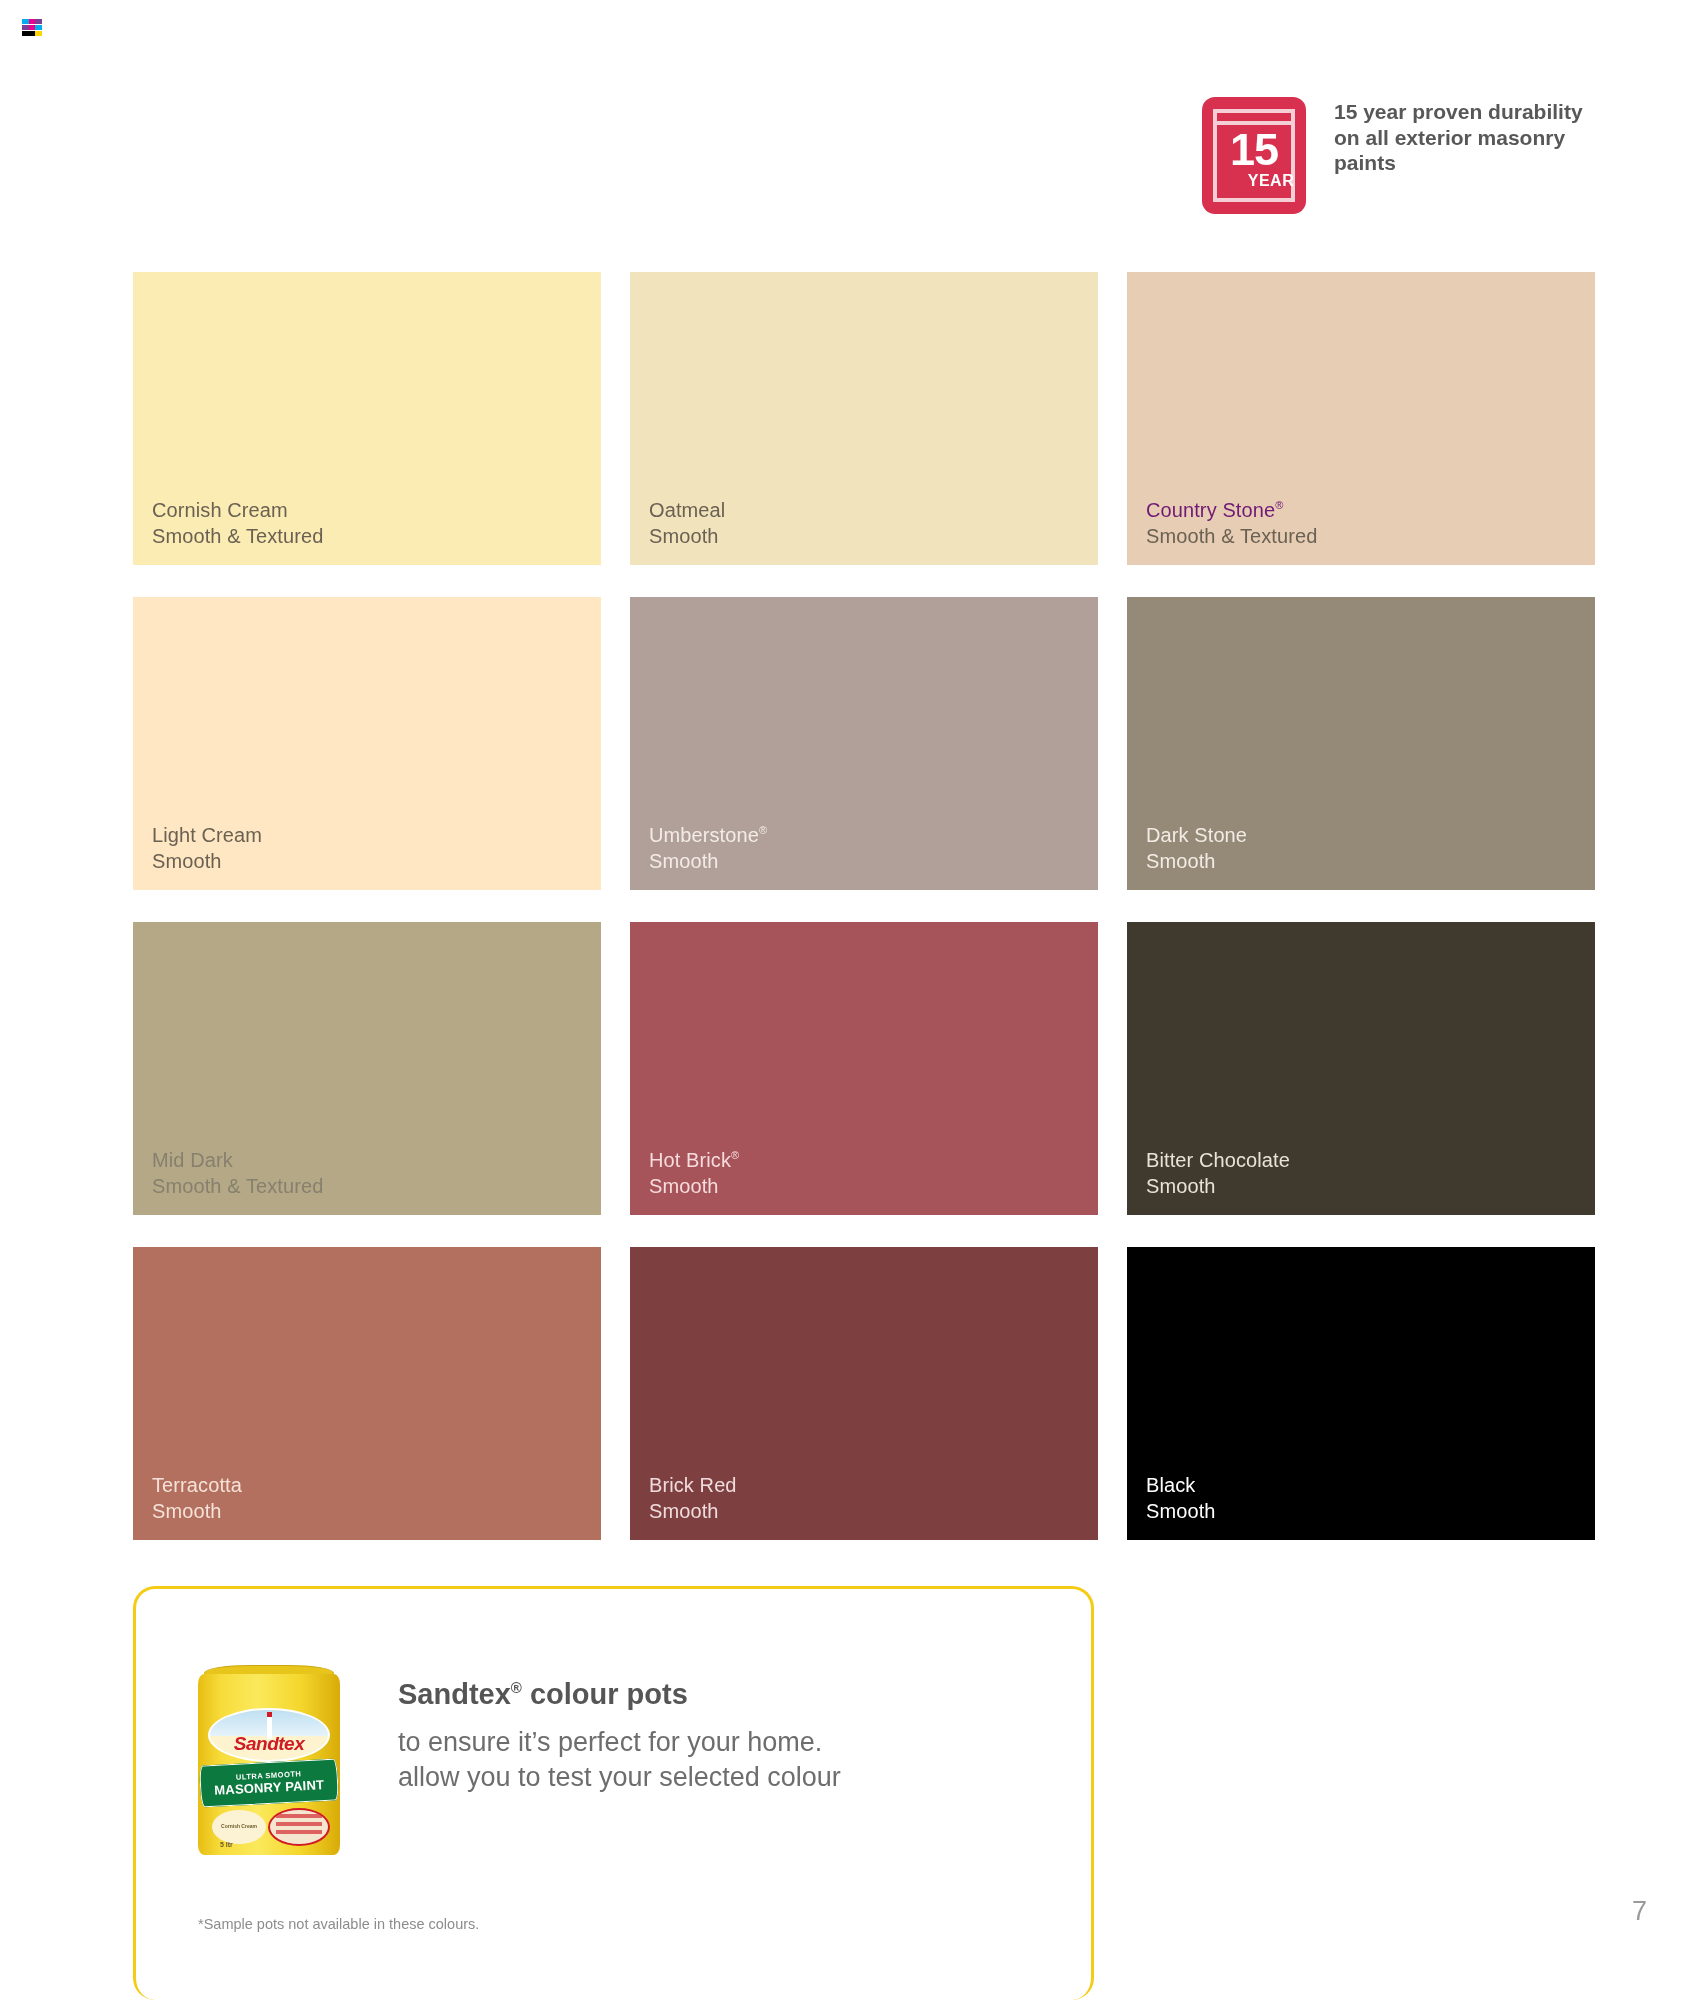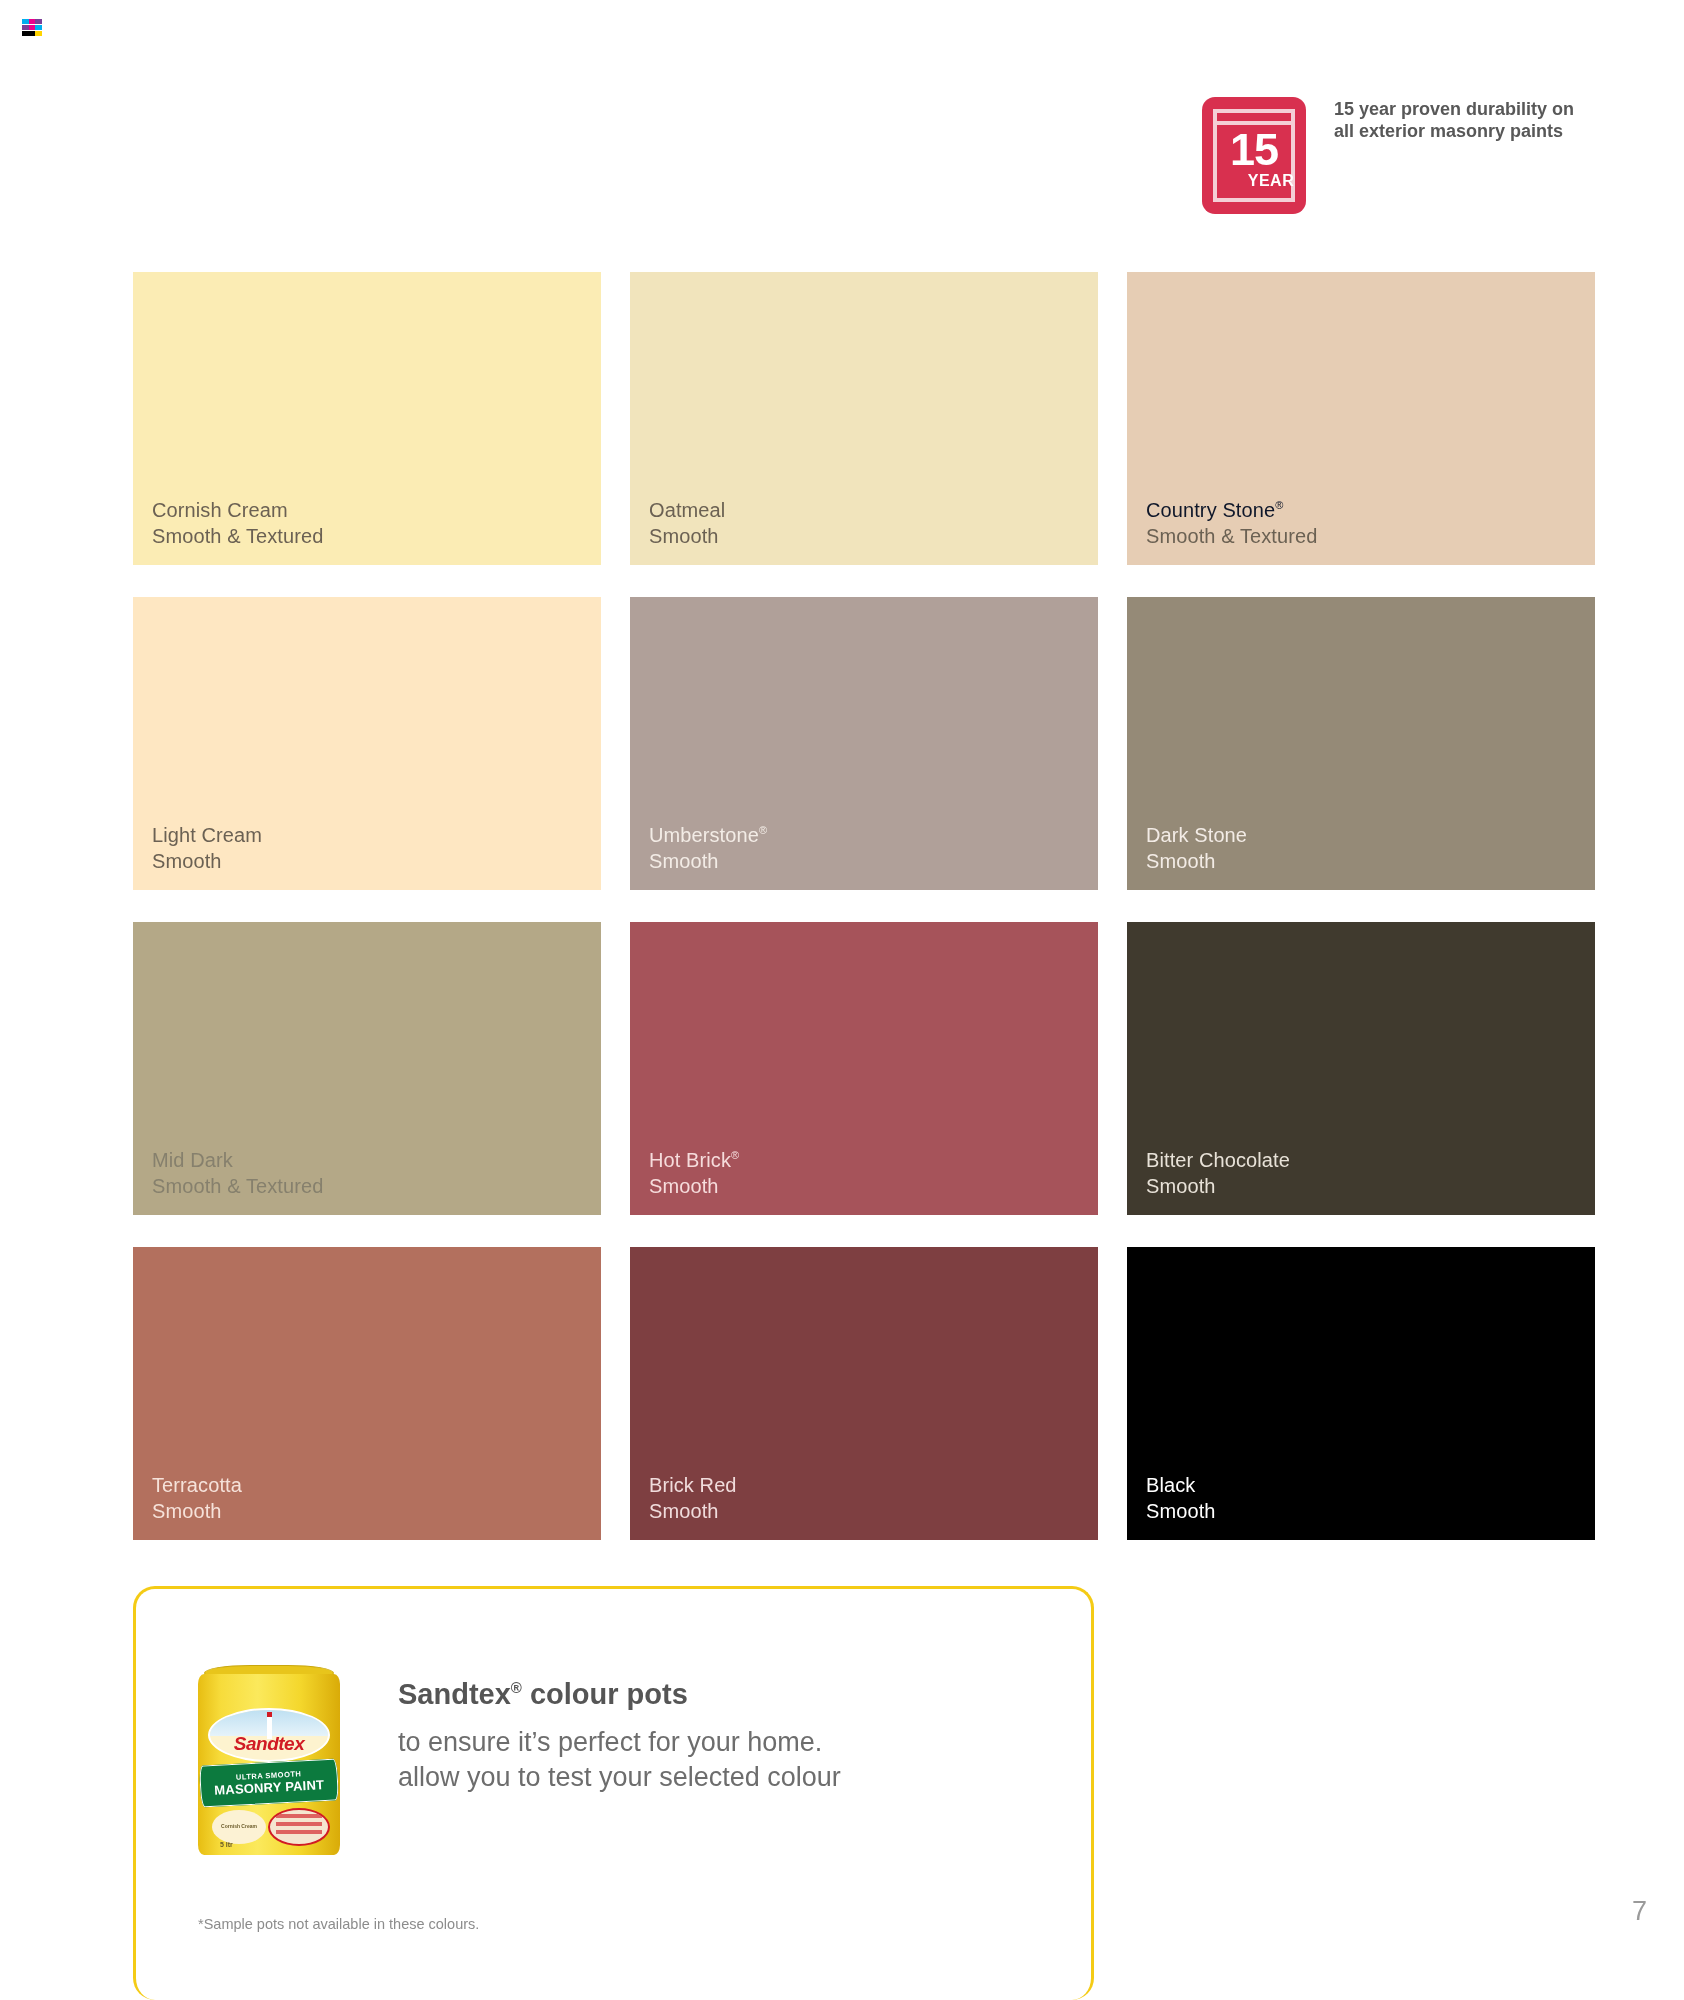--- a/index.html
+++ b/index.html
@@ -75,21 +75,21 @@
     text-align: center;
     color: #ffffff;
     font-size: 16px;
     font-weight: bold;
     letter-spacing: 0.5px;
     line-height: 1;
     margin-left: 34px;
   }
   .badge-text {
     color: #585858;
-    font-size: 18px;
+    font-size: 21px;
     font-weight: bold;
     line-height: 1.22;
     max-width: 260px;
     padding-top: 2px;
   }
 
   
   .grid {
     position: absolute;
     left: 133px;
@@ -331,21 +331,21 @@
 
   <div class="swatch" style="background:#f1e4bc">
     <div class="labels">
       <div class="name" style="color:#6b6153"><span>Oatmeal</span><sup></sup></div>
       <div class="finish" style="color:#6b6153">Smooth</div>
     </div>
   </div>
 
   <div class="swatch" style="background:#e6cdb4">
     <div class="labels">
-      <div class="name" style="color:#0f172a"><span>Country Stone</span><sup>®</sup></div>
+      <div class="name" style="color:#701a75"><span>Country Stone</span><sup>®</sup></div>
       <div class="finish" style="color:#6b6153">Smooth &amp; Textured</div>
     </div>
   </div>
 
   <div class="swatch" style="background:#fee7c2">
     <div class="labels">
       <div class="name" style="color:#6b6153"><span>Light Cream</span><sup></sup></div>
       <div class="finish" style="color:#6b6153">Smooth</div>
     </div>
   </div>

